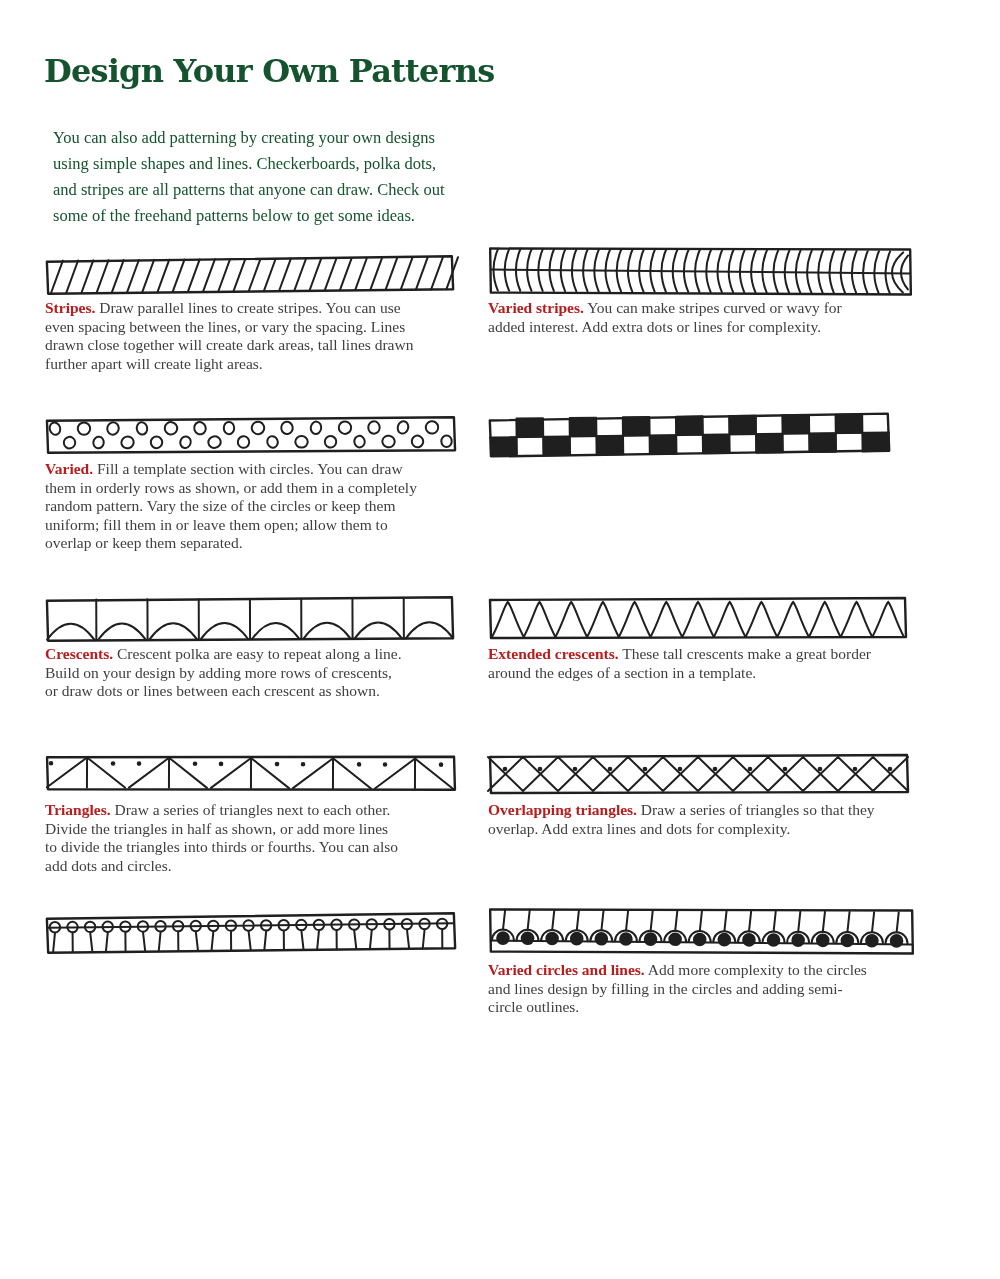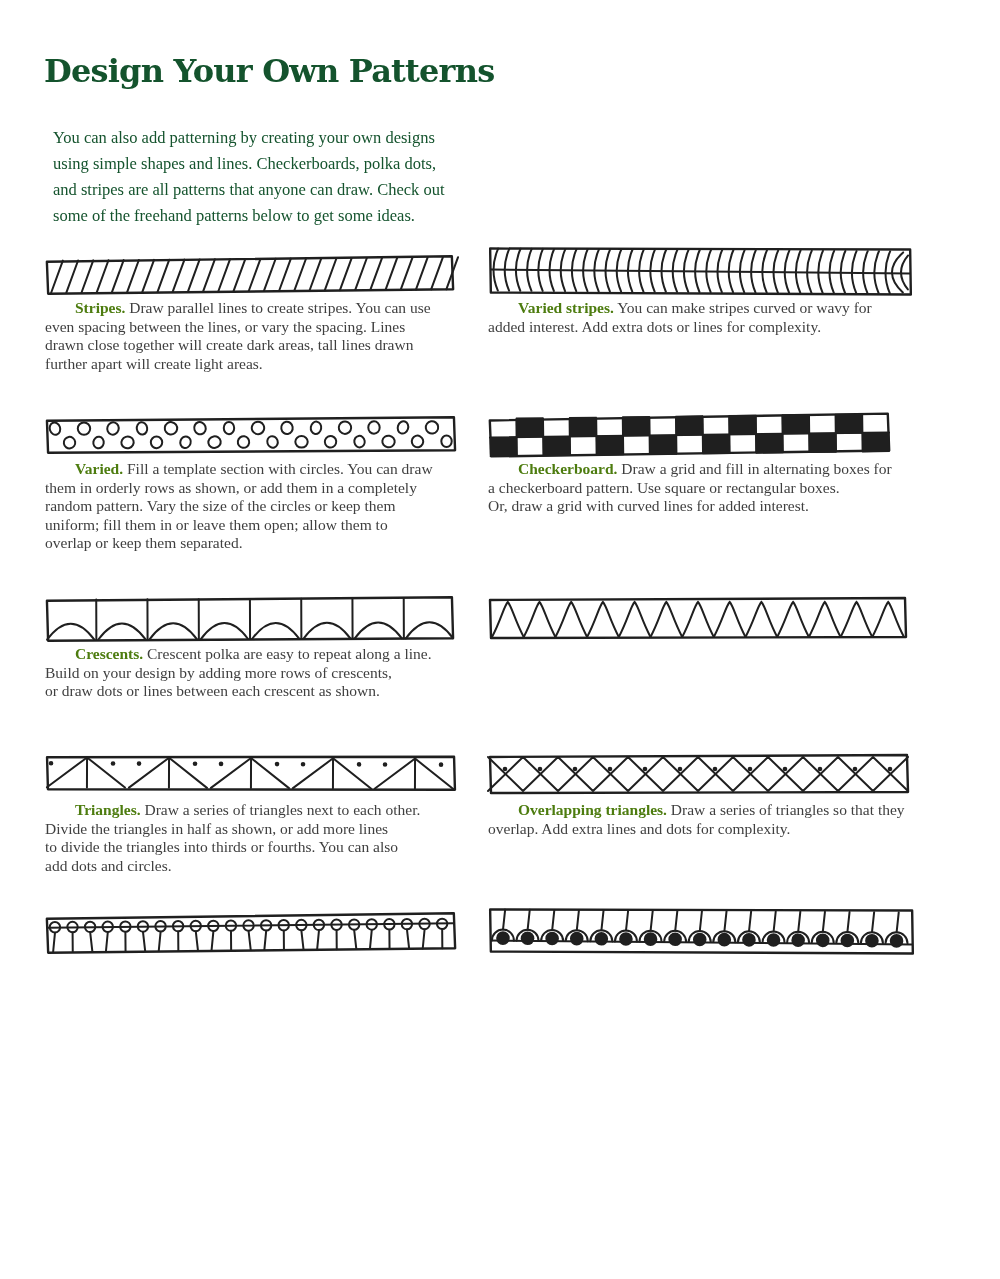--- a/index.html
+++ b/index.html
@@ -7,21 +7,21 @@
         font-family:"Liberation Serif", serif;}
   h1.title{position:absolute;left:44px;top:52px;margin:0;
         font-family:"DejaVu Serif", serif;font-weight:bold;font-size:32px;
         letter-spacing:-0.8px;color:#14532d;}
   p.intro{position:absolute;left:44px;top:116px;margin:9px;width:470px;
         font-size:16.5px;line-height:26px;color:#14532d;white-space:pre-line;}
   figure.pattern{position:absolute;margin:0;}
   svg.drawing{position:absolute;left:0;top:0;overflow:visible;}
   p.caption{position:absolute;left:0;margin:0;font-size:15.5px;line-height:18.6px;
         color:#3f3f3f;}
-  p.caption .lead{font-weight:bold;color:#4d7c0f;margin-left:30px;}
+  p.caption .lead{font-weight:bold;color:#b91c1c;}
   p.caption .desc{white-space:pre-line;}
 </style>
 </head>
 <body>
 
 <div id="page">
   <h1 class="title">Design Your Own Patterns</h1>
   <p class="intro">You can also add patterning by creating your own designs
 using simple shapes and lines. Checkerboards, polka dots,
 and stripes are all patterns that anyone can draw. Check out
@@ -174,23 +174,20 @@
           <rect x="347.3" y="1.5" width="27.6" height="20.0" fill="#1f1f1f" stroke="none"></rect>
           <rect x="1.5" y="20.5" width="27.6" height="20.0" fill="#1f1f1f" stroke="none"></rect>
           <rect x="54.7" y="20.5" width="27.6" height="20.0" fill="#1f1f1f" stroke="none"></rect>
           <rect x="107.9" y="20.5" width="27.6" height="20.0" fill="#1f1f1f" stroke="none"></rect>
           <rect x="161.1" y="20.5" width="27.6" height="20.0" fill="#1f1f1f" stroke="none"></rect>
           <rect x="214.3" y="20.5" width="27.6" height="20.0" fill="#1f1f1f" stroke="none"></rect>
           <rect x="267.5" y="20.5" width="27.6" height="20.0" fill="#1f1f1f" stroke="none"></rect>
           <rect x="320.7" y="20.5" width="27.6" height="20.0" fill="#1f1f1f" stroke="none"></rect>
           <rect x="373.9" y="20.5" width="27.6" height="20.0" fill="#1f1f1f" stroke="none"></rect>
         </svg>
-        <p class="caption" style="top:46px;width:445px"><b class="lead">Checkerboard.</b> <span class="desc">Draw a grid and fill in alternating boxes for
-a checkerboard pattern. Use square or rectangular boxes.
-Or, draw a grid with curved lines for added interest.</span></p>
       </figure>
       <figure class="pattern" style="left: 45px; top: 596px; width: 465px; height: 149px;">
         <svg class="drawing" width="410" height="46" viewBox="0 0 410 46" style="transform:rotate(-0.2deg)">
           <path d="M2,4 L407,2 L408,43 L3,44 Z" fill="none" stroke="#1f1f1f" stroke-width="2.4" stroke-linejoin="round"></path>
           <line x1="51.3" y1="3" x2="51.3" y2="43" fill="none" stroke="#1f1f1f" stroke-width="2" stroke-linecap="round"></line>
           <line x1="102.5" y1="3" x2="102.5" y2="43" fill="none" stroke="#1f1f1f" stroke-width="2" stroke-linecap="round"></line>
           <line x1="153.8" y1="3" x2="153.8" y2="43" fill="none" stroke="#1f1f1f" stroke-width="2" stroke-linecap="round"></line>
           <line x1="205.0" y1="3" x2="205.0" y2="43" fill="none" stroke="#1f1f1f" stroke-width="2" stroke-linecap="round"></line>
           <line x1="256.3" y1="3" x2="256.3" y2="43" fill="none" stroke="#1f1f1f" stroke-width="2" stroke-linecap="round"></line>
           <line x1="307.5" y1="3" x2="307.5" y2="43" fill="none" stroke="#1f1f1f" stroke-width="2" stroke-linecap="round"></line>
@@ -218,20 +215,22 @@
           <path d="M130.8,41 C139.6,24.2 142.8,10 146.6,6 C150.4,10 153.6,24.2 162.5,41" fill="none" stroke="#1f1f1f" stroke-width="2" stroke-linecap="round"></path>
           <path d="M162.5,41 C171.3,24.2 174.5,10 178.3,6 C182.1,10 185.3,24.2 194.2,41" fill="none" stroke="#1f1f1f" stroke-width="2" stroke-linecap="round"></path>
           <path d="M194.2,41 C203.0,24.2 206.2,10 210.0,6 C213.8,10 217.0,24.2 225.8,41" fill="none" stroke="#1f1f1f" stroke-width="2" stroke-linecap="round"></path>
           <path d="M225.8,41 C234.7,24.2 237.9,10 241.7,6 C245.5,10 248.7,24.2 257.5,41" fill="none" stroke="#1f1f1f" stroke-width="2" stroke-linecap="round"></path>
           <path d="M257.5,41 C266.4,24.2 269.6,10 273.4,6 C277.2,10 280.4,24.2 289.2,41" fill="none" stroke="#1f1f1f" stroke-width="2" stroke-linecap="round"></path>
           <path d="M289.2,41 C298.1,24.2 301.3,10 305.1,6 C308.9,10 312.0,24.2 320.9,41" fill="none" stroke="#1f1f1f" stroke-width="2" stroke-linecap="round"></path>
           <path d="M320.9,41 C329.8,24.2 333.0,10 336.8,6 C340.6,10 343.7,24.2 352.6,41" fill="none" stroke="#1f1f1f" stroke-width="2" stroke-linecap="round"></path>
           <path d="M352.6,41 C361.5,24.2 364.7,10 368.5,6 C372.3,10 375.4,24.2 384.3,41" fill="none" stroke="#1f1f1f" stroke-width="2" stroke-linecap="round"></path>
           <path d="M384.3,41 C393.2,24.2 396.4,10 400.2,6 C404.0,10 407.1,24.2 416.0,41" fill="none" stroke="#1f1f1f" stroke-width="2" stroke-linecap="round"></path>
         </svg>
+        <p class="caption" style="top:49px;width:445px"><b class="lead">Extended crescents.</b> <span class="desc">These tall crescents make a great border
+around the edges of a section in a template.</span></p>
       </figure>
       <figure class="pattern" style="left: 45px; top: 754px; width: 465px; height: 147px;">
         <svg class="drawing" width="412" height="38" viewBox="0 0 412 38" style="transform:rotate(0.2deg)">
           <path d="M2,4 L409,2 L410,35 L3,36 Z" fill="none" stroke="#1f1f1f" stroke-width="2.4" stroke-linejoin="round"></path>
           <circle cx="6" cy="10" r="2.3" fill="#1f1f1f" stroke="none"></circle>
           <line x1="2" y1="34" x2="42" y2="4" fill="none" stroke="#1f1f1f" stroke-width="2" stroke-linecap="round"></line>
           <line x1="42" y1="4" x2="42" y2="34" fill="none" stroke="#1f1f1f" stroke-width="2" stroke-linecap="round"></line>
           <line x1="42" y1="4" x2="80" y2="34" fill="none" stroke="#1f1f1f" stroke-width="2" stroke-linecap="round"></line>
           <circle cx="68" cy="10" r="2.3" fill="#1f1f1f" stroke="none"></circle>
           <circle cx="94" cy="10" r="2.3" fill="#1f1f1f" stroke="none"></circle>
@@ -382,15 +381,18 @@
           <path d="M348.4,35 A11,11 0 0 1 370.4,35" fill="none" stroke="#1f1f1f" stroke-width="2" stroke-linecap="round"></path>
           <circle cx="359.4" cy="32.5" r="6.8" fill="#1f1f1f" stroke="none"></circle>
           <line x1="361.4" y1="4" x2="359.4" y2="24" fill="none" stroke="#1f1f1f" stroke-width="2" stroke-linecap="round"></line>
           <path d="M373.0,35 A11,11 0 0 1 395.0,35" fill="none" stroke="#1f1f1f" stroke-width="2" stroke-linecap="round"></path>
           <circle cx="384.0" cy="32.5" r="6.8" fill="#1f1f1f" stroke="none"></circle>
           <line x1="386.0" y1="4" x2="384.0" y2="24" fill="none" stroke="#1f1f1f" stroke-width="2" stroke-linecap="round"></line>
           <path d="M397.6,35 A11,11 0 0 1 419.6,35" fill="none" stroke="#1f1f1f" stroke-width="2" stroke-linecap="round"></path>
           <circle cx="408.6" cy="32.5" r="6.8" fill="#1f1f1f" stroke="none"></circle>
           <line x1="410.6" y1="4" x2="408.6" y2="24" fill="none" stroke="#1f1f1f" stroke-width="2" stroke-linecap="round"></line>
         </svg>
+        <p class="caption" style="top:54px;width:445px"><b class="lead">Varied circles and lines.</b> <span class="desc">Add more complexity to the circles
+and lines design by filling in the circles and adding semi-
+circle outlines.</span></p>
       </figure>
     </div>
 </div>
 
 </body></html>

